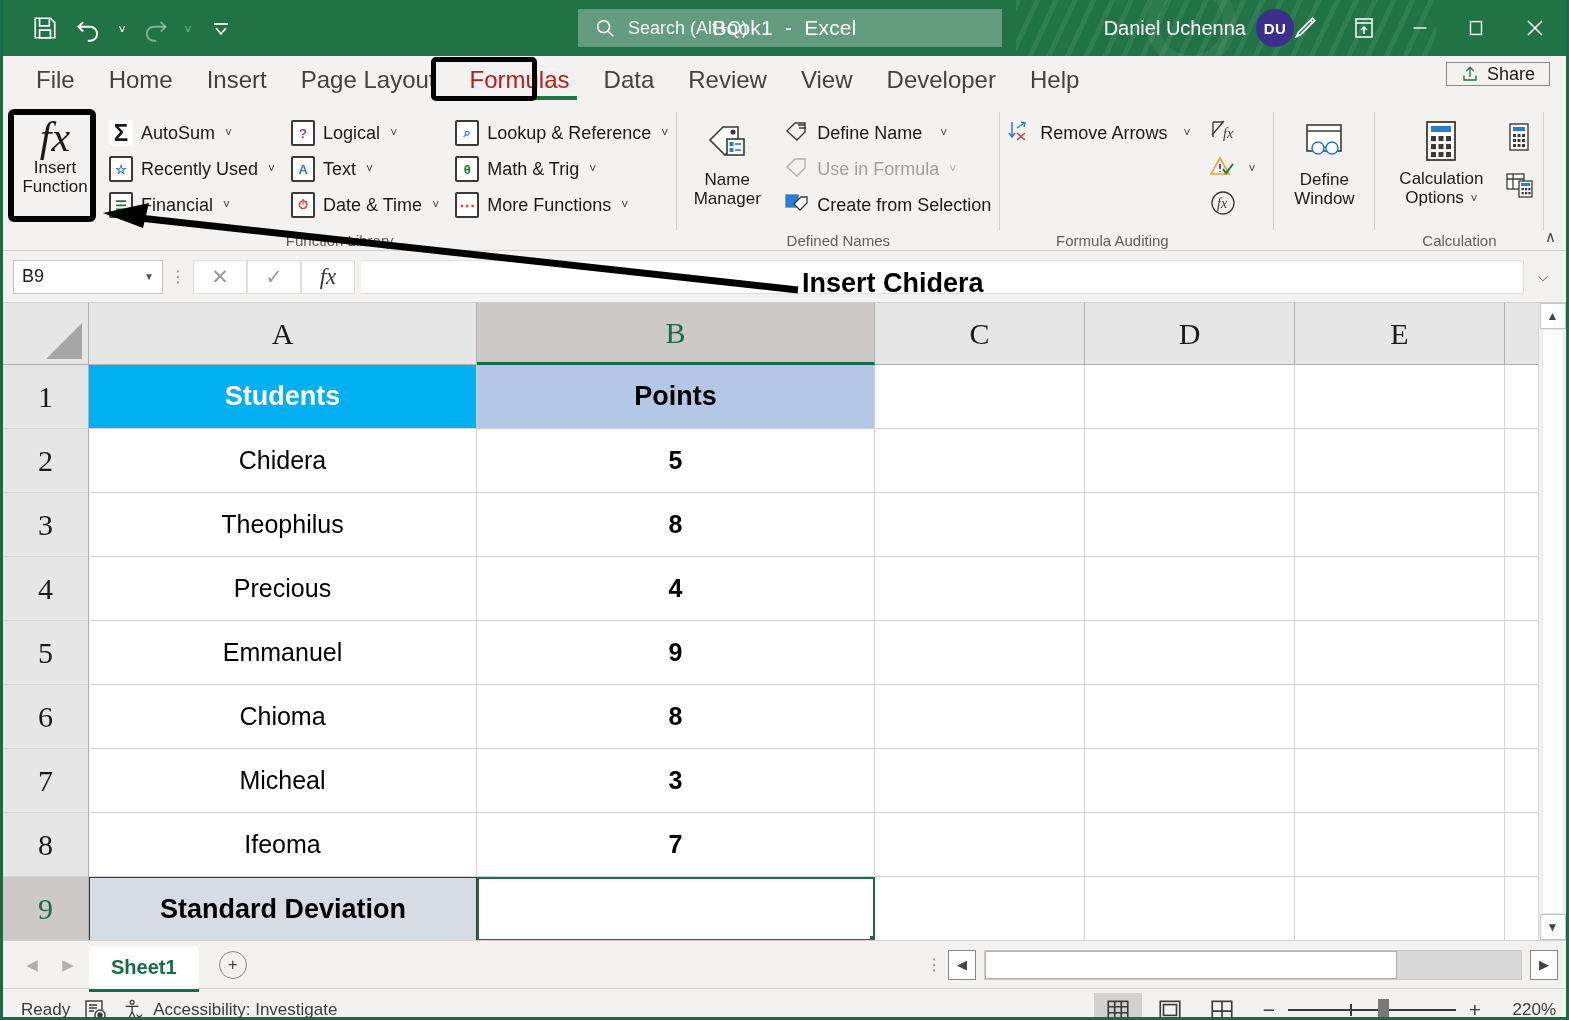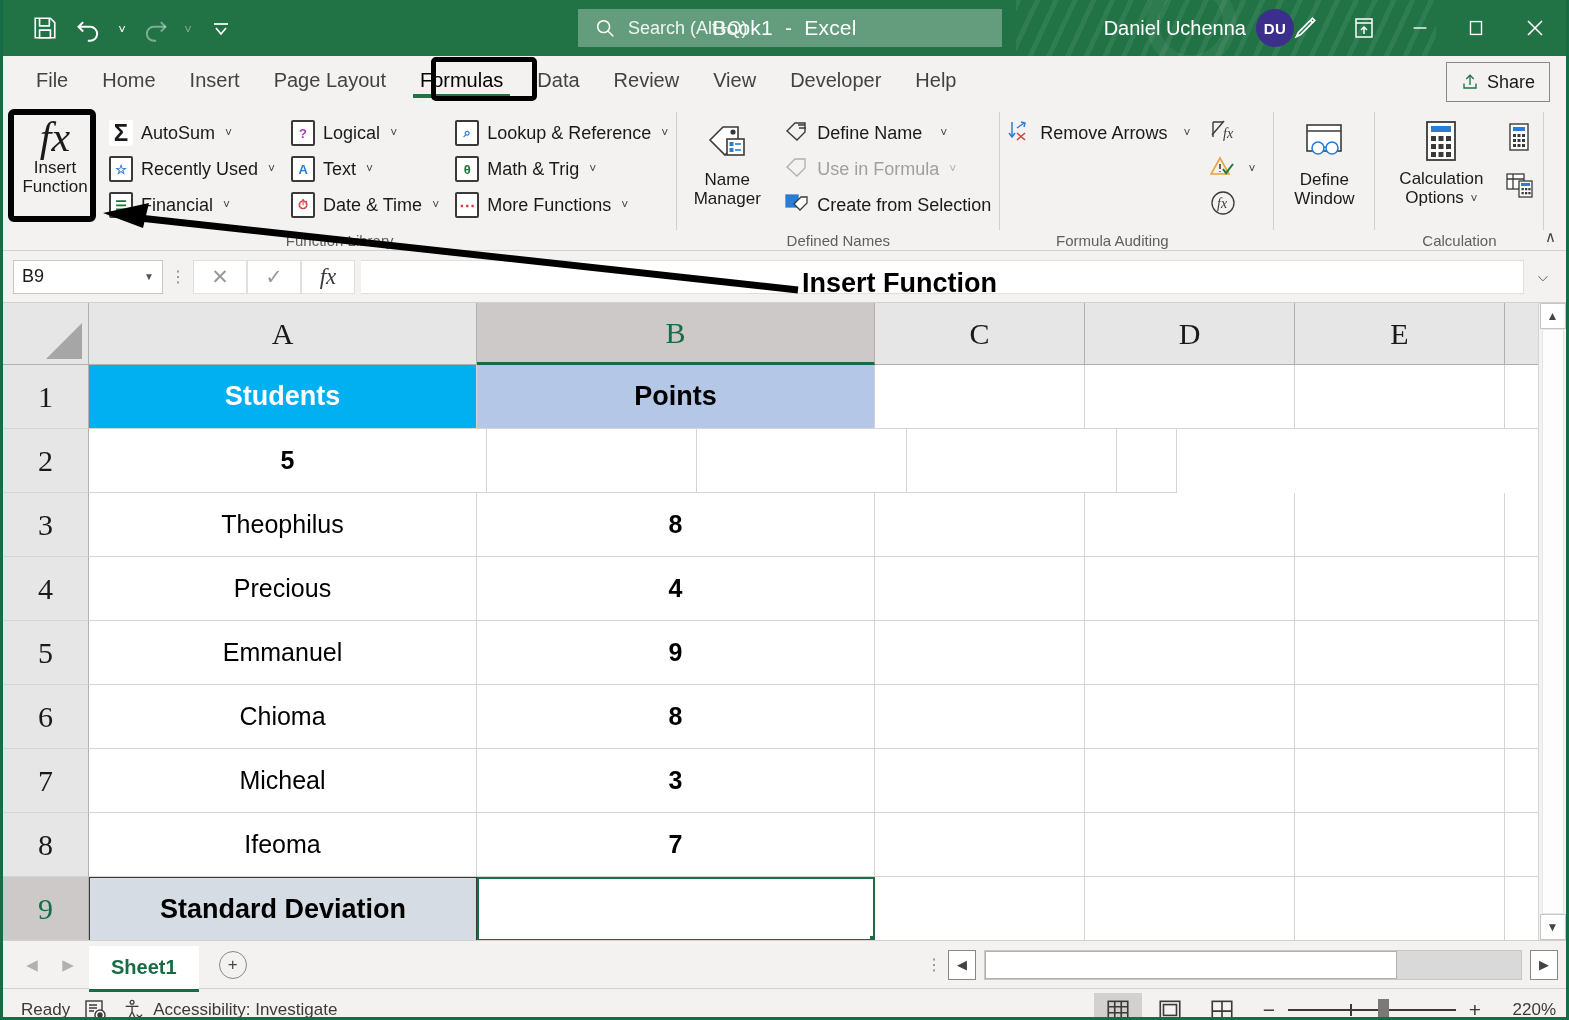--- a/index.html
+++ b/index.html
@@ -72,33 +72,33 @@
   }
   .tb-icon.wide { width: 62px; }
 
   
   .tabstrip {
     height: 48px; background: #f3f2f1;
     display: flex; align-items: center; padding-left: 16px;
     position: relative;
   }
   .tab {
-    font-size: 20px; color: #444241; padding: 4px 17px; white-space: nowrap;
+    font-size: 24px; color: #444241; padding: 4px 17px; white-space: nowrap;
     position: relative;
   }
-  .tab.active { color: #000000; }
+  .tab.active { color: #b91c1c; }
   .tab.active .tabline {
     position: absolute; left: 10px; right: 10px; bottom: -2px; height: 4px; background: #217346;
   }
   .tab-annot {
     position: absolute; left: 428px; top: 1px; width: 106px; height: 44px;
     border: 5px solid #000; border-radius: 5px; pointer-events: none;
   }
   .share-btn {
-    position: absolute; right: 16px; top: 6px; height: 40px;
+    position: absolute; right: 16px; top: 6px; height: 24px;
     border: 1px solid #8a8886; background: #f3f2f1;
     display: flex; align-items: center; gap: 8px; padding: 0 14px;
     font-size: 18px; color: #1a1a1a;
   }
 
   
   .ribbon {
     height: 147px; background: #f3f2f1; position: relative;
     display: flex; align-items: flex-start; padding-top: 4px;
     border-bottom: 1px solid #d2d0ce;
@@ -681,20 +681,21 @@
         <div class="cell ca hdr-students">Students</div>
         <div class="cell cb hdr-points">Points</div>
         <div class="cell cc"></div>
         <div class="cell cd"></div>
         <div class="cell ce"></div>
         <div class="cell cf"></div>
       </div>
 
       <div class="row" style="height:64px;">
         <div class="rh">2</div>
+        <div class="cell ca">Chidera</div>
         <div class="cell cb bold">5</div>
         <div class="cell cc"></div>
         <div class="cell cd"></div>
         <div class="cell ce"></div>
         <div class="cell cf"></div>
       </div>
 
       <div class="row" style="height:64px;">
         <div class="rh">3</div>
         <div class="cell ca">Theophilus</div>
@@ -841,14 +842,14 @@
   </span>
 </div>
 
 <div class="annot-layer">
   <svg width="1569" height="1020" style="position:absolute;inset:0;">
     <g>
       <path d="M795 290 L118 216" stroke="#000" stroke-width="7" fill="none"></path>
       <path d="M100 213 L146 203 L140 228 Z" fill="#000"></path>
     </g>
   </svg>
-  <div class="annot-label">Insert Function</div>
+  <div class="annot-label">Insert Chidera</div>
 </div>
 
 </body></html>

